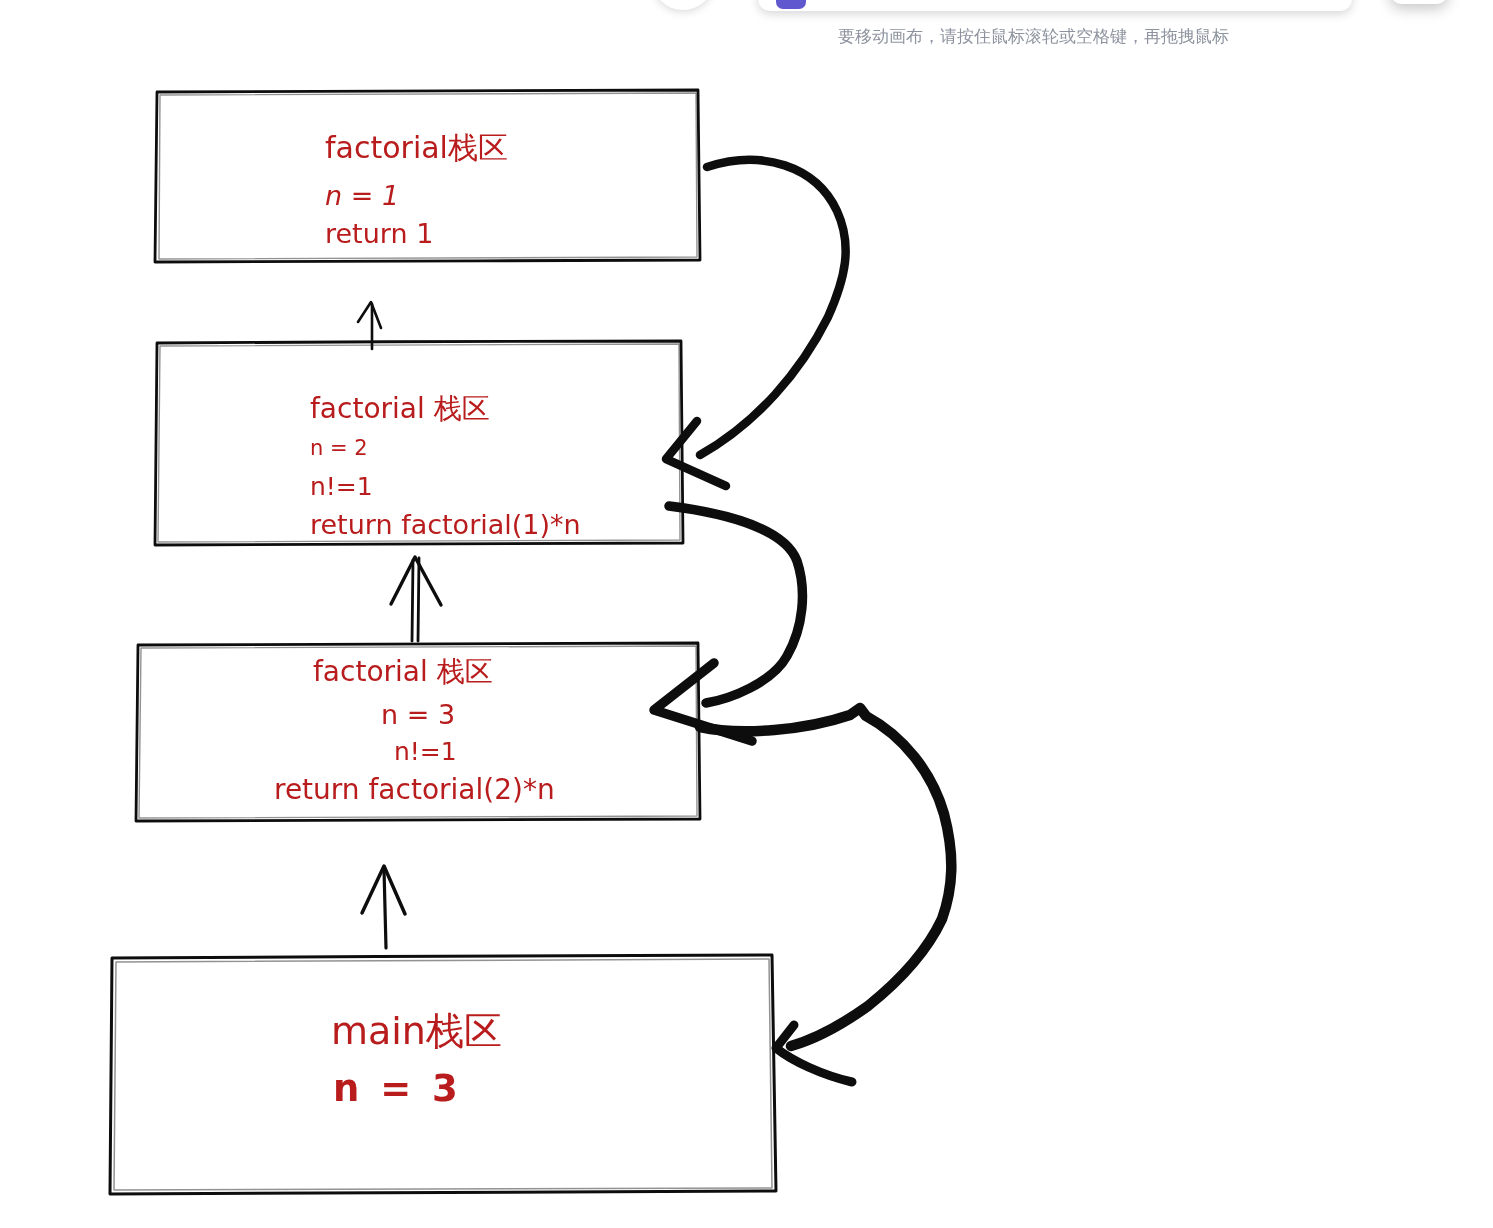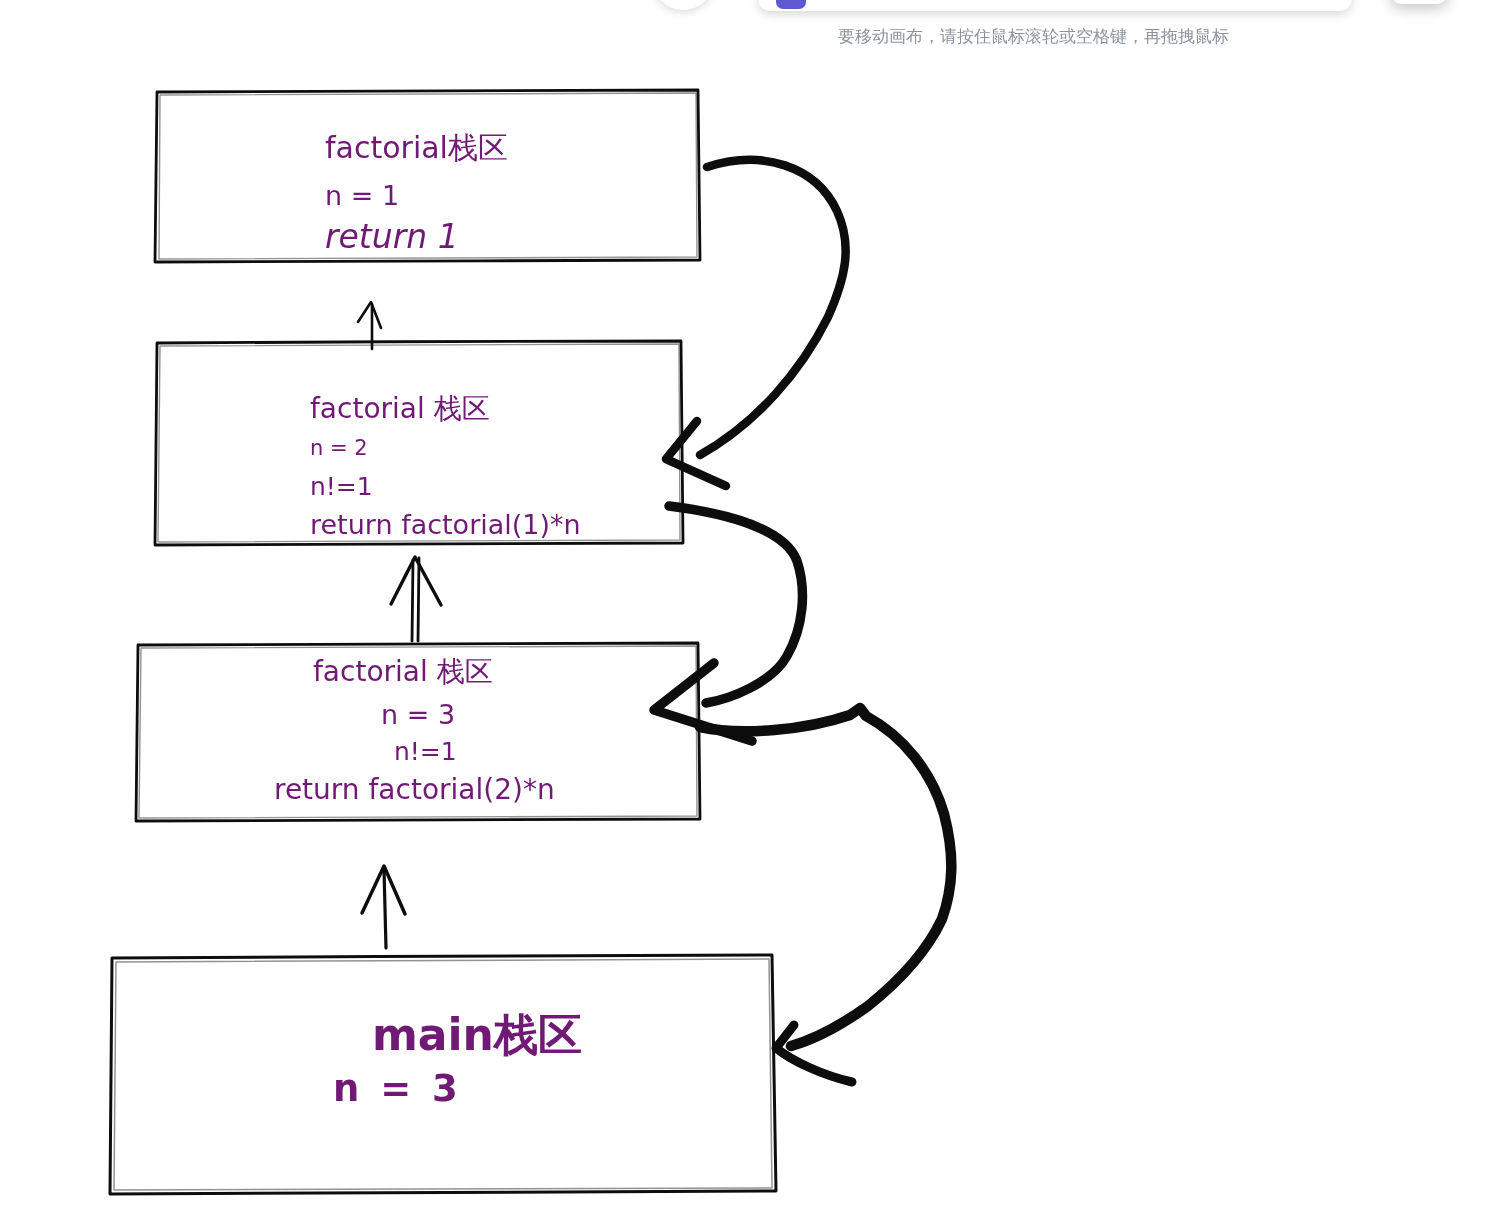--- a/index.html
+++ b/index.html
@@ -10,33 +10,33 @@
              border-radius:12px;box-shadow:0 3px 10px rgba(0,0,0,0.16);}
   .tb-active{position:absolute;left:18px;bottom:2px;width:30px;height:28px;border-radius:7px;}
   .tb-circle{position:absolute;left:652px;top:-52px;width:62px;height:62px;border-radius:50%;
              background:#fff;box-shadow:0 2px 8px rgba(0,0,0,0.15);}
   .tb-right{position:absolute;left:1390px;top:-44px;width:58px;height:48px;border-radius:12px;
             background:#fff;box-shadow:0 5px 14px rgba(0,0,0,0.22);}
   .hint{position:absolute;left:838px;top:26px;font-size:17px;line-height:22px;color:#8d939e;
         font-family:"Liberation Sans","DejaVu Sans",sans-serif;white-space:nowrap;}
   
   svg.diagram{position:absolute;left:0;top:0;}
-  .txt{position:absolute;white-space:nowrap;color:#701a75;line-height:1.15;}
+  .txt{position:absolute;white-space:nowrap;color:#b91c1c;line-height:1.15;}
   .t-b1-0{left:325px;top:131px;font-size:30px;}
-  .t-b1-1{left:325px;top:180px;font-size:27px;}
-  .t-b1-2{left:325px;top:218px;font-size:33px;font-style:italic;}
+  .t-b1-1{left:325px;top:180px;font-size:27px;font-style:italic;}
+  .t-b1-2{left:325px;top:218px;font-size:27px;}
   .t-b2-0{left:310px;top:393px;font-size:28px;}
   .t-b2-1{left:310px;top:436px;font-size:21px;}
   .t-b2-2{left:310px;top:473px;font-size:25px;}
   .t-b2-3{left:310px;top:509px;font-size:27px;}
   .t-b3-0{left:313px;top:656px;font-size:28px;}
   .t-b3-1{left:381px;top:699px;font-size:27px;}
   .t-b3-2{left:394px;top:738px;font-size:25px;}
   .t-b3-3{left:262px;top:774px;font-size:28px;margin-left:12px;}
-  .t-b4-0{left:331px;top:1010px;font-size:44px;font-weight:700;margin-left:41px;}
+  .t-b4-0{left:331px;top:1010px;font-size:38px;font-weight:400;}
   .t-b4-1{left:333px;top:1068px;font-size:37px;font-weight:700;letter-spacing:4px;}
   .t-b4-2{left:281px;top:1125px;font-size:29px;}
 </style>
 </head>
 <body>
 
 <div class="stage">
 
   <div class="tb-circle"></div>
   <div class="tb-center">

